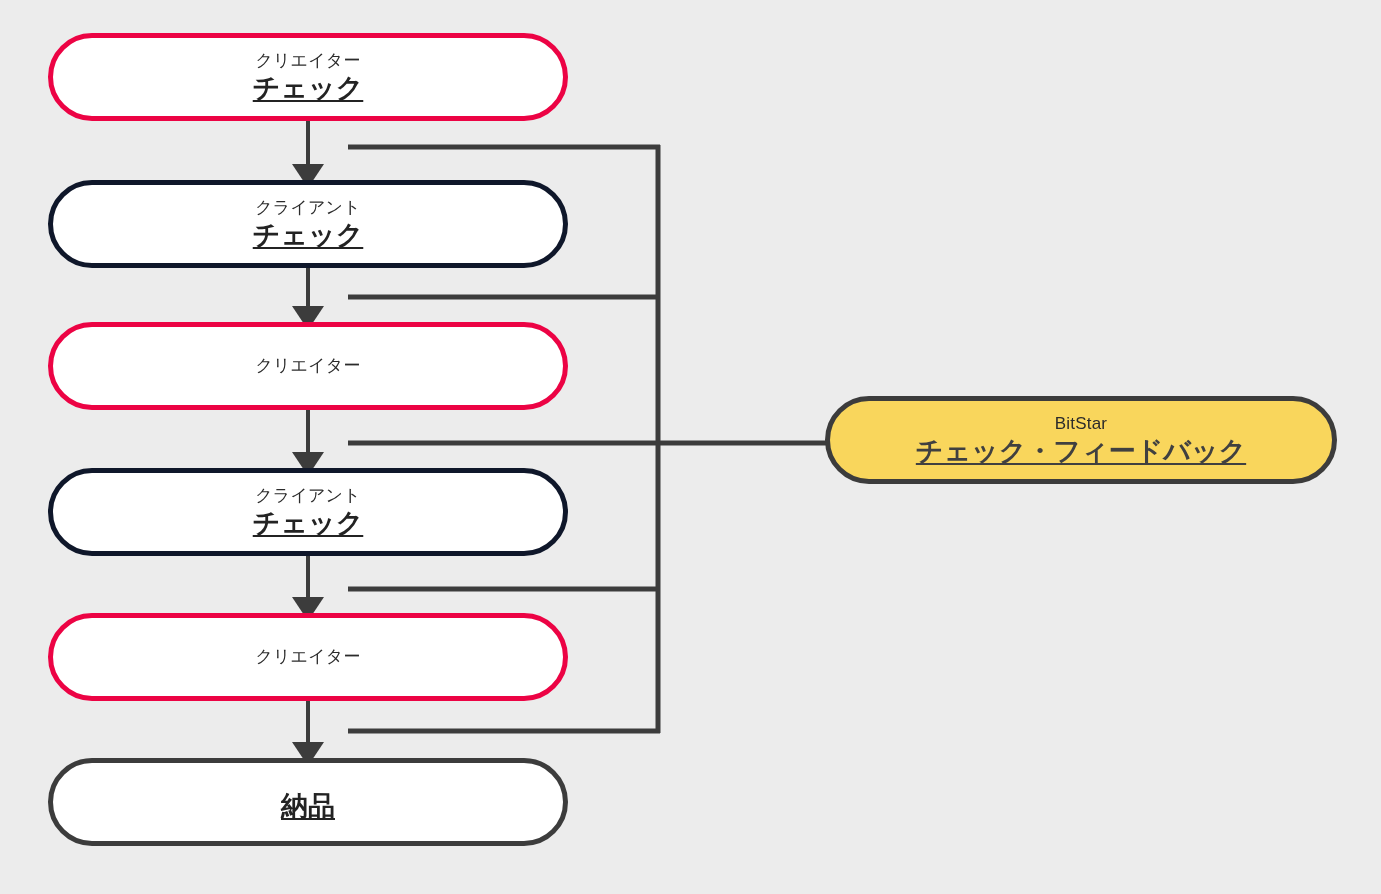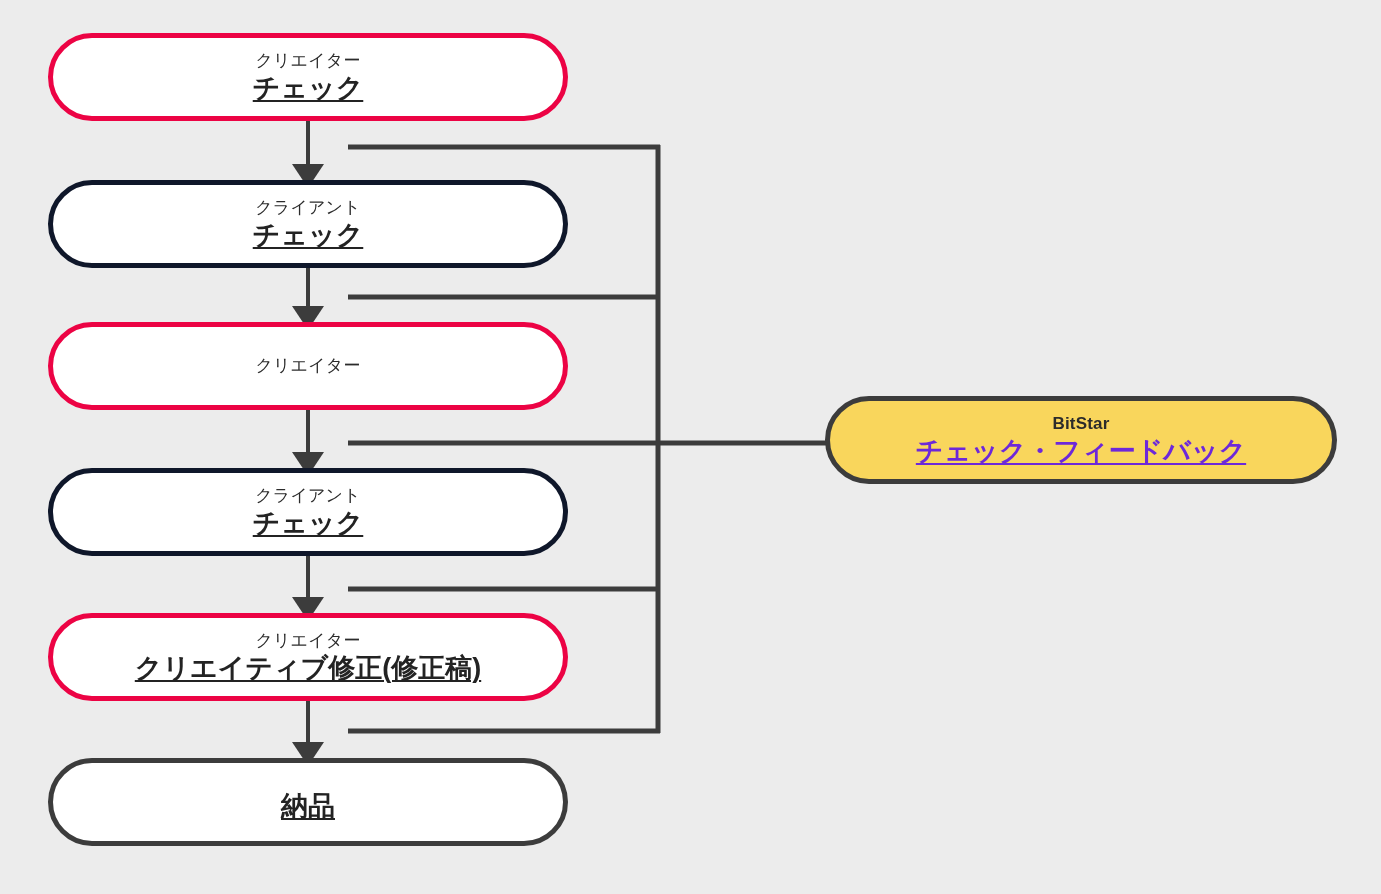--- a/index.html
+++ b/index.html
@@ -51,22 +51,22 @@
     text-underline-offset: 3px;
     text-decoration-thickness: 2px;
     white-space: nowrap;
     margin-top: 1px;
   }
   .node.single .action { margin-top: 8px; }
   .node.creator  { border: 5px solid #ec0344; }
   .node.client   { border: 5px solid #0f172a; }
   .node.delivery { border: 5px solid #3c3c3c; }
   .node.bitstar  { border: 5px solid #3c3c3c; background: #f9d65c; }
-  .node.bitstar .role { color: #2b2b2b; font-weight: bold; }
-  .node.bitstar .action { color: #6d28d9; text-align: right; }
+  .node.bitstar .role { color: #2b2b2b; }
+  .node.bitstar .action { color: #404040; text-align: right; }
 </style>
 </head>
 <body>
 
 <div id="canvas">
 
   <svg id="wires" viewBox="0 0 1381 894" width="1381" height="894" xmlns="http://www.w3.org/2000/svg">
     <defs>
       <marker id="arrowhead" markerWidth="10" markerHeight="8" refX="2" refY="4" orient="auto" markerUnits="strokeWidth">
         <polygon points="0,0 6,4 0,8" fill="#3c3c3c"></polygon>
@@ -108,21 +108,20 @@
     <div class="role">クリエイター</div>
   </div>
 
   <div class="node client" style="left:48px; top:468px; width:520px; height:88px;">
     <div class="role">クライアント</div>
     <div class="action">チェック</div>
   </div>
 
   <div class="node creator" style="left:48px; top:613px; width:520px; height:88px;">
     <div class="role">クリエイター</div>
-    <div class="action">クリエイティブ修正(修正稿)</div>
   </div>
 
   <div class="node delivery single" style="left:48px; top:758px; width:520px; height:88px;">
     <div class="action">納品</div>
   </div>
 
   <div class="node bitstar" style="left:825px; top:396px; width:512px; height:88px;">
     <div class="role">BitStar</div>
     <div class="action">チェック・フィードバック</div>
   </div>

